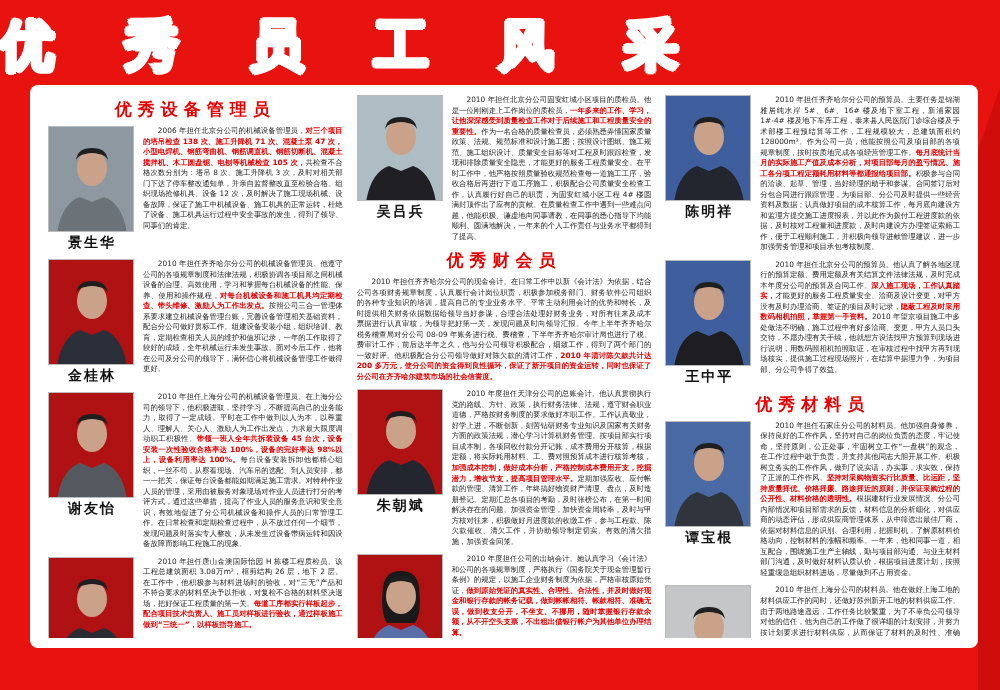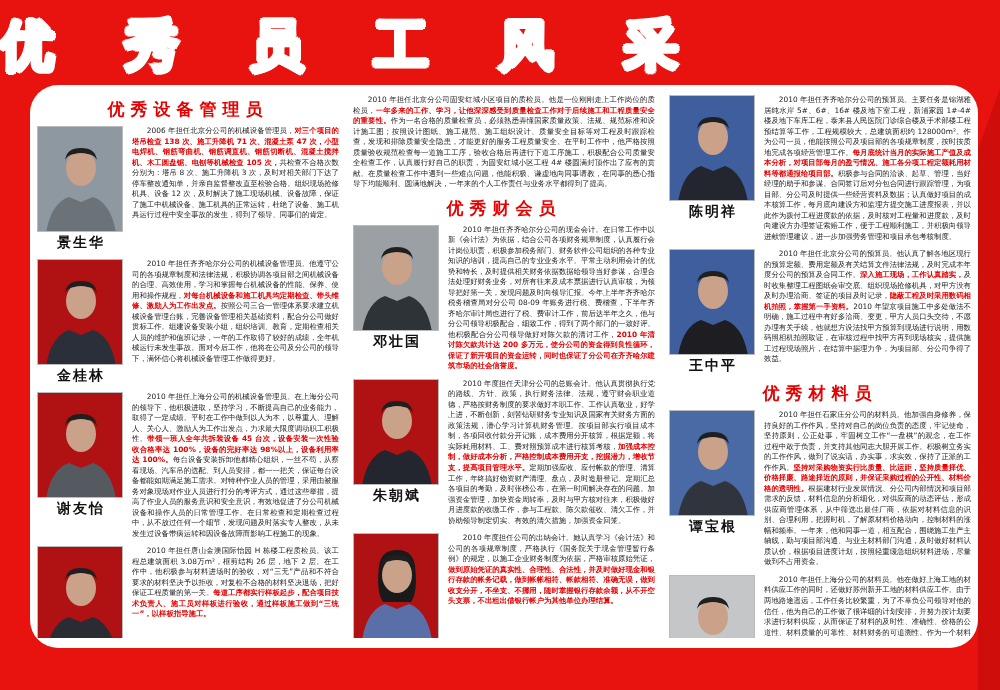--- a/index.html
+++ b/index.html
@@ -18,22 +18,22 @@
     text-align:left;margin:0;
     font-size:54px;font-weight:bold;letter-spacing:26px;
     color:#e8120f;
     -webkit-text-stroke:3px #ffffff;
     text-shadow:
       -2px -2px 0 #fff, 2px -2px 0 #fff, -2px 2px 0 #fff, 2px 2px 0 #fff,
       0 -3px 0 #fff, 0 3px 0 #fff, -3px 0 0 #fff, 3px 0 0 #fff;
   }
   .content-panel{
     position:absolute;left:30px;top:85px;width:948px;height:563px;
-    background:#ffffff;border-radius:28px;
-    box-sizing:border-box;padding:10px 7px;
+    background:#ffffff;border-radius:8px;
+    box-sizing:border-box;padding:10px 18px;
     display:flex;gap:14px;overflow:hidden;
   }
   .column{flex:1;min-width:0;overflow:hidden;}
   .section-header{
     text-align:center;color:#e60000;font-weight:bold;
     font-size:17px;letter-spacing:6px;margin:3px 0 5px 0;
   }
   .person{display:flex;gap:7px;margin-bottom:7px;align-items:flex-start;}
   .photo-box{width:88px;flex-shrink:0;text-align:center;}
   .photo{
@@ -112,34 +112,34 @@
             </svg>
           </span>
 
     </div>
     <p class="bio"><span>2010 年担任唐山金澳国际怡园 H 栋楼工程质检员。该工程总建筑面积 3.08万m²，框剪结构 26 层，地下 2 层。在工作中，他积极参与材料进场时的验收，对“三无”产品和不符合要求的材料坚决予以拒收，对复检不合格的材料坚决退场，把好保证工程质量的第一关。</span><span class="em">每道工序都实行样板起步，配合项目技术负责人、施工员对样板进行验收，通过样板施工做到“三统一”，以样板指导施工。</span></p>
   </div>
 
 </div>
     <div class="column">
   <div class="person">
+    <div class="photo-box">
+      <span class="photo" style="background: rgb(174, 188, 196);">
+            <svg viewBox="0 0 86 106" width="86" height="106">
+              <ellipse cx="43" cy="41" rx="15" ry="18" fill="#caa189"></ellipse>
+              <path d="M27 34 Q28 21 43 21 Q58 21 59 34 Q58 27 43 26 Q28 27 27 34 Z" fill="#1f1f1f"></path>
+              <path d="M8 106 Q13 76 31 70 L43 75 L55 70 Q73 76 78 106 Z" fill="#1f1f24"></path>
+            </svg>
+          </span>
+      <div class="employee-name">吴吕兵</div>
+    </div>
     <p class="bio"><span>2010 年担任北京分公司固安红城小区项目的质检员。他是一位刚刚走上工作岗位的质检员，</span><span class="em">一年多来的工作、学习，让他深深感受到质量检查工作对于后续施工和工程质量安全的重要性。</span><span>作为一名合格的质量检查员，必须熟悉弄懂国家质量政策、法规、规范标准和设计施工图；按照设计图纸、施工规范、施工组织设计、质量安全目标等对工程及时跟踪检查，发现和排除质量安全隐患，才能更好的服务工程质量安全。在平时工作中，他严格按照质量验收规范检查每一道施工工序，验收合格后再进行下道工序施工，积极配合公司质量安全检查工作，认真履行好自己的职责，为固安红城小区工程 4# 楼圆满封顶作出了应有的贡献。在质量检查工作中遇到一些难点问题，他能积极、谦虚地向同事请教，在同事的悉心指导下均能顺利、圆满地解决，一年来的个人工作责任与业务水平都得到了提高。</span></p>
   </div>
 <div class="section-header">优秀财会员</div>
   <div class="person">
-    <div class="photo-box">
-      <span class="photo" style="background: rgb(154, 160, 164);">
-            <svg viewBox="0 0 86 106" width="86" height="106">
-              <ellipse cx="43" cy="41" rx="15" ry="18" fill="#caa189"></ellipse>
-              <path d="M27 34 Q28 21 43 21 Q58 21 59 34 Q58 27 43 26 Q28 27 27 34 Z" fill="#1f1f1f"></path>
-              <path d="M8 106 Q13 76 31 70 L43 75 L55 70 Q73 76 78 106 Z" fill="#2e3338"></path>
-            </svg>
-          </span>
-      <div class="employee-name">邓壮国</div>
-    </div>
     <p class="bio"><span>2010 年担任齐齐哈尔分公司的现金会计。在日常工作中以新《会计法》为依据，结合公司各项财务规章制度，认真履行会计岗位职责，积极参加税务部门、财务软件公司组织的各种专业知识的培训，提高自己的专业业务水平。平常主动利用会计的优势和特长，及时提供相关财务依据数据给领导当好参谋，合理合法处理好财务业务，对所有往来及成本票据进行认真审核，为领导把好第一关，发现问题及时向领导汇报。今年上半年齐齐哈尔税务稽查局对分公司 08-09 年账务进行税、费稽查，下半年齐齐哈尔审计局也进行了税、费审计工作，前后达半年之久，他与分公司领导积极配合，细致工作，得到了两个部门的一致好评。他积极配合分公司领导做好对陈欠款的清讨工作，</span><span class="em">2010 年清讨陈欠款共计达 200 多万元，使分公司的资金得到良性循环，保证了新开项目的资金运转，同时也保证了分公司在齐齐哈尔建筑市场的社会信誉度。</span></p>
   </div>
 
   <div class="person">
     <div class="photo-box">
       <span class="photo" style="background: rgb(176, 18, 20);">
             <svg viewBox="0 0 86 106" width="86" height="106">
               <ellipse cx="43" cy="41" rx="15" ry="18" fill="#caa189"></ellipse>
               <path d="M27 34 Q28 21 43 21 Q58 21 59 34 Q58 27 43 26 Q28 27 27 34 Z" fill="#1f1f1f"></path>
               <path d="M8 106 Q13 76 31 70 L43 75 L55 70 Q73 76 78 106 Z" fill="#23262e"></path>
@@ -185,21 +185,21 @@
     <div class="photo-box">
       <span class="photo" style="background: rgb(62, 94, 158);">
             <svg viewBox="0 0 86 106" width="86" height="106">
               <ellipse cx="43" cy="41" rx="15" ry="18" fill="#caa189"></ellipse>
               <path d="M27 34 Q28 21 43 21 Q58 21 59 34 Q58 27 43 26 Q28 27 27 34 Z" fill="#1f1f1f"></path>
               <path d="M8 106 Q13 76 31 70 L43 75 L55 70 Q73 76 78 106 Z" fill="#1d1d22"></path>
             </svg>
           </span>
       <div class="employee-name">王中平</div>
     </div>
-    <p class="bio"><span>2010 年担任北京分公司的预算员。他认真了解各地区现行的预算定额、费用定额及有关结算文件法律法规，及时完成本年度分公司的预算及合同工作。</span><span class="em">深入施工现场，工作认真踏实，</span><span>及时收集整理工程图纸会审交底、组织现场抢修机具，对甲方没有及时办理洽商、签证的项目及时记录，</span><span class="em">隐蔽工程及时采用数码相机拍照，掌握第一手资料。</span><span>2010 年望京项目施工中多处做法不明确，施工过程中有好多洽商、变更，甲方人员口头交待，不愿办理有关手续，他就想方设法找甲方预算到现场进行说明，用数码照相机拍照取证，在审核过程中找甲方再到现场核实，提供施工过程现场照片，在结算中据理力争，为项目部、分公司争得了效益。</span></p>
+    <p class="bio"><span>2010 年担任北京分公司的预算员。他认真了解各地区现行的预算定额、费用定额及有关结算文件法律法规，及时完成本年度分公司的预算及合同工作。</span><span class="em">深入施工现场，工作认真踏实，</span><span>才能更好的服务工程质量安全、洽商及设计变更，对甲方没有及时办理洽商、签证的项目及时记录，</span><span class="em">隐蔽工程及时采用数码相机拍照，掌握第一手资料。</span><span>2010 年望京项目施工中多处做法不明确，施工过程中有好多洽商、变更，甲方人员口头交待，不愿办理有关手续，他就想方设法找甲方预算到现场进行说明，用数码照相机拍照取证，在审核过程中找甲方再到现场核实，提供施工过程现场照片，在结算中据理力争，为项目部、分公司争得了效益。</span></p>
   </div>
 <div class="section-header">优秀材料员</div>
   <div class="person">
     <div class="photo-box">
       <span class="photo" style="background: rgb(74, 106, 166);">
             <svg viewBox="0 0 86 106" width="86" height="106">
               <ellipse cx="43" cy="41" rx="15" ry="18" fill="#caa189"></ellipse>
               <path d="M27 34 Q28 21 43 21 Q58 21 59 34 Q58 27 43 26 Q28 27 27 34 Z" fill="#1f1f1f"></path>
               <path d="M8 106 Q13 76 31 70 L43 75 L55 70 Q73 76 78 106 Z" fill="#30343c"></path>
             </svg>

